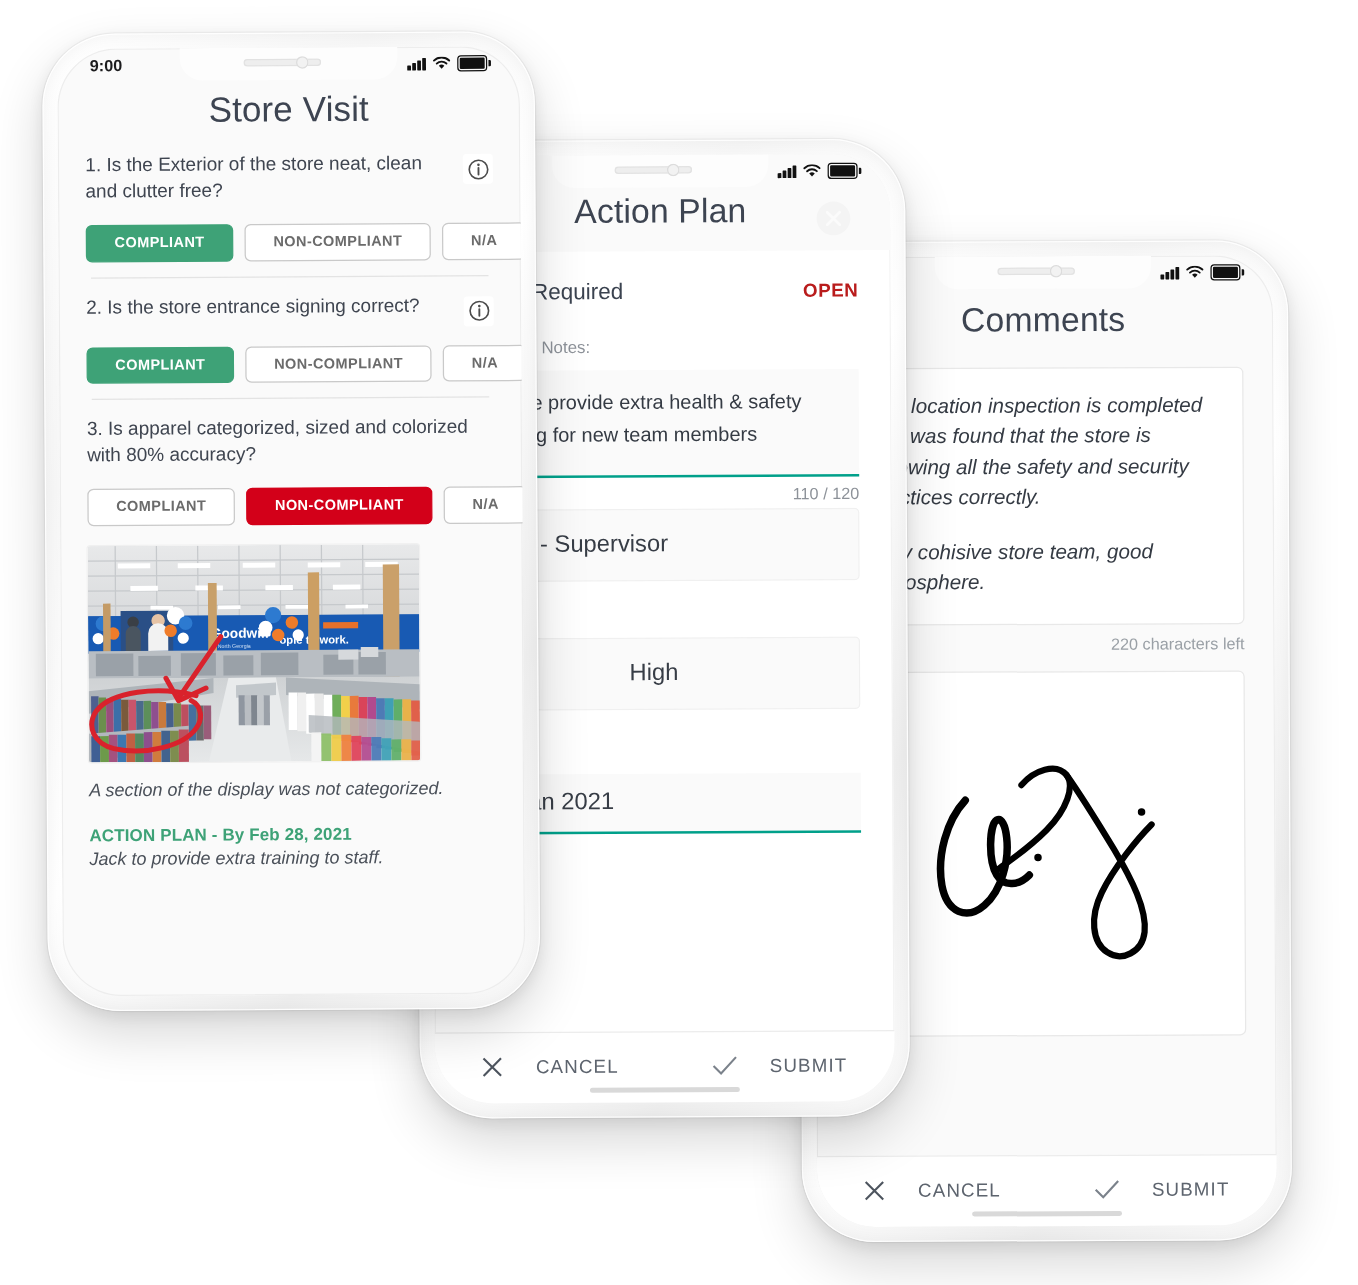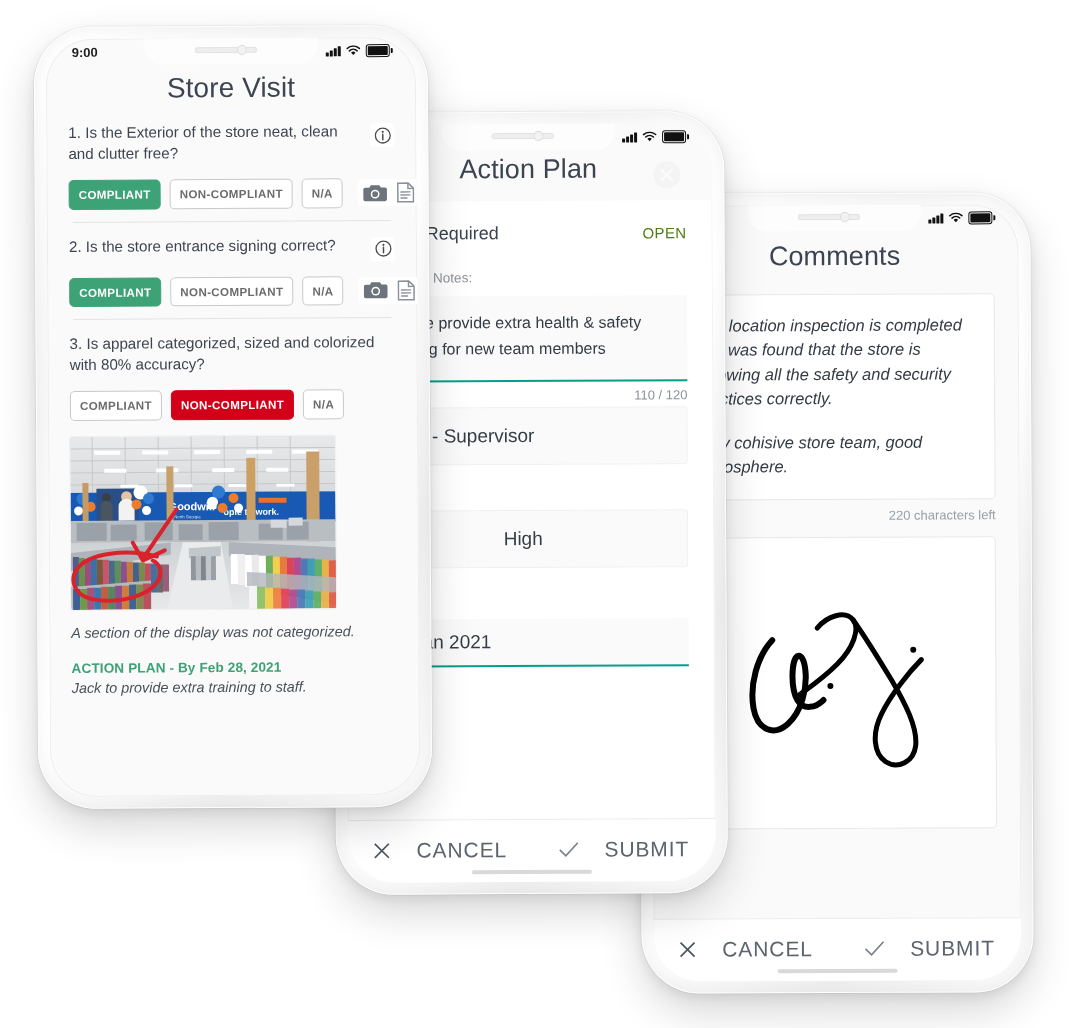--- a/index.html
+++ b/index.html
@@ -92,21 +92,21 @@
     flex:1;font-size:15.2px;line-height:1.38;color:#3f4550;
   }
   .info-icon{
     flex:0 0 auto;width:24px;height:24px;border-radius:3px;background:#fff;
     display:flex;align-items:center;justify-content:center;margin-top:2px;
   }
   .info-icon svg{display:block}
   .ans-row{display:flex;align-items:center;gap:9px;margin-top:15px;}
   .chip{
     font-size:11.6px;font-weight:bold;letter-spacing:.35px;
-    padding:8px 9px;border-radius:5px;border:1px solid #c9c9c9;
+    padding:8px 22px;border-radius:5px;border:1px solid #c9c9c9;
     background:#fff;color:#6b6b6b;white-space:nowrap;line-height:1;
   }
   .chip.green{background:#3ea277;border-color:#3ea277;color:#fff;}
   .chip.red{background:#d30019;border-color:#d30019;color:#fff;}
   .attach{display:flex;align-items:center;gap:9px;margin-left:6px;background:#fff;padding:3px 5px;border-radius:4px;}
   .attach svg{display:block}
   .photo-wrap{margin:16px 0 0;border-radius:2px;overflow:hidden;width:265px;height:173px;position:relative;box-shadow:0 0 0 1px rgba(0,0,0,.04);}
   .cap{font-size:14.4px;font-style:italic;color:#4a5059;margin-top:14px;line-height:1.35;}
   .plan-title{font-size:13.6px;font-weight:bold;color:#3ea277;margin-top:18px;letter-spacing:.1px;}
   .plan-body{font-size:14.4px;font-style:italic;color:#4a5059;margin-top:4px;}
@@ -118,21 +118,21 @@
     background:#fafafa;padding-top:30px;padding-bottom:16px;position:relative;
   }
   #phone2 .apptitle{font-size:27px;}
   .close-btn{
     position:absolute;right:32px;top:38px;width:27px;height:27px;border-radius:50%;
     background:#f4f4f4;display:flex;align-items:center;justify-content:center;
   }
   .ap-body{flex:1;padding:0 26px;box-sizing:border-box;overflow:hidden;}
   .ap-row1{display:flex;align-items:center;justify-content:space-between;margin-top:22px;}
   .ap-required{font-size:18px;color:#3b4350;}
-  .ap-open{font-size:15px;font-weight:normal;color:#4d7c0f;letter-spacing:.4px;margin-left:20px;}
+  .ap-open{font-size:15px;font-weight:bold;color:#b91c1c;letter-spacing:.4px;margin-left:20px;}
   .fld-label{font-size:13.5px;color:#8d9299;margin-top:26px;}
   .notes-box{
     margin-top:11px;background:#fafafa;border-bottom:2px solid #00a08a;
     padding:14px 14px 16px;min-height:86px;box-sizing:border-box;
   }
   .notes-box p{margin:0;font-size:16px;line-height:1.62;color:#353b44;}
   .counter{text-align:right;font-size:13px;color:#8d9299;margin-top:6px;}
   .select{
     margin-top:4px;background:#fafafa;border-radius:4px;
     height:58px;display:flex;align-items:center;padding:0 16px;box-sizing:border-box;
@@ -145,21 +145,21 @@
   .date-field{
     margin-top:10px;background:#fafafa;border-bottom:2px solid #00a08a;
     padding:12px 14px;font-size:19px;color:#373d46;
   }
   .bottombar{
     border-top:1px solid #ececec;background:#fff;
     display:flex;align-items:center;padding:18px 0 20px;
   }
   .bb-btn{
     flex:1;display:flex;align-items:center;justify-content:center;gap:26px;
-    font-size:21px;letter-spacing:.9px;color:#5d646e;font-weight:400;
+    font-size:15px;letter-spacing:.9px;color:#5d646e;font-weight:400;
   }
   .bb-btn svg{display:block}
 
   
   #phone3{left:640px;top:193px;width:392px;height:800px;transform:rotate(-.25deg);z-index:1;}
   #phone3 .screen{background:#fafafa;}
   #phone3 .apptitle{font-size:27px;margin-top:36px;}
   .cm-body{flex:1;padding:0 24px;box-sizing:border-box;}
   .comment-card{
     margin-top:22px;background:#fff;border:1px solid #e8e8e8;border-radius:5px;

